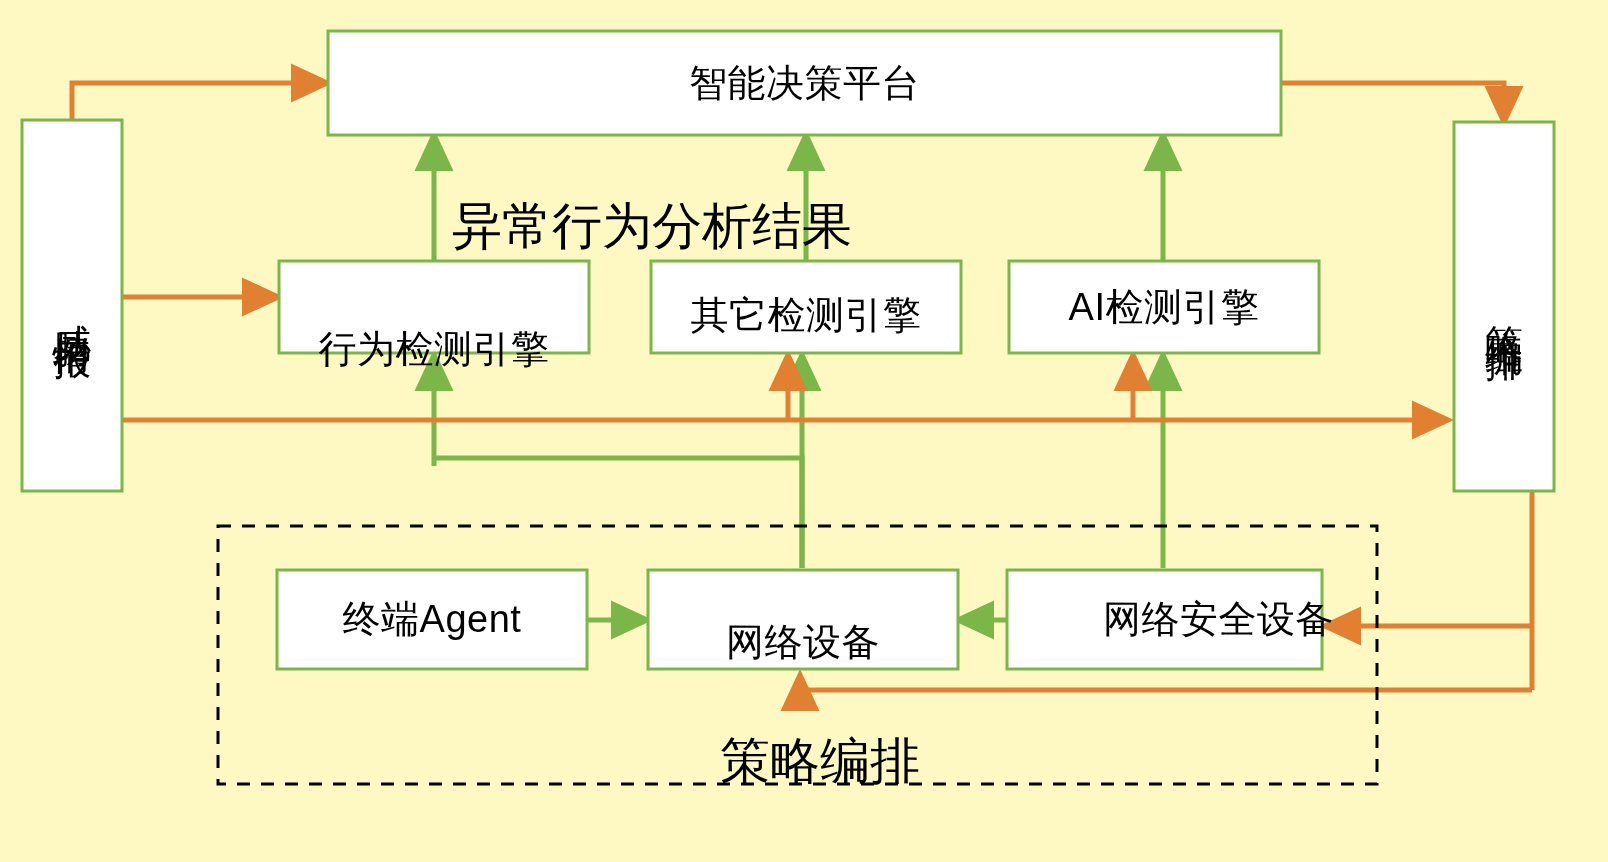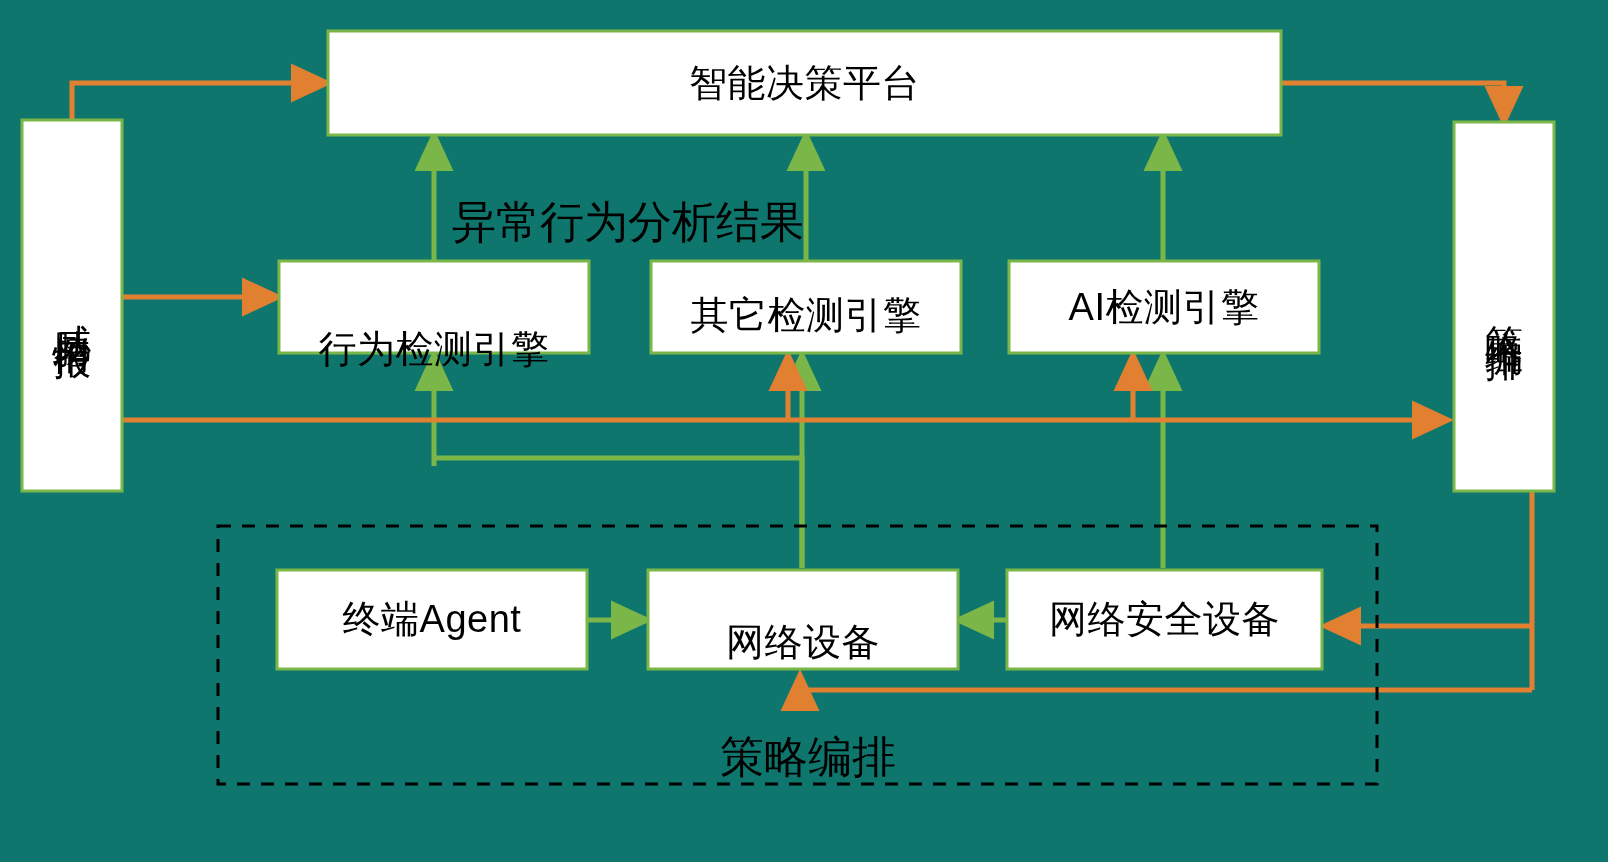--- a/index.html
+++ b/index.html
@@ -1,17 +1,17 @@
 <!DOCTYPE html>
 <html><head>
 <meta charset="utf-8">
 <style>
   html,body{margin:0;padding:0;background:#ffffff;}
   body{font-family:"Liberation Sans","DejaVu Sans",sans-serif;}
-  #stage{position:relative;width:1608px;height:862px;background:#0f766e;overflow:hidden;}
+  #stage{position:relative;width:1608px;height:862px;background:#fef9c3;overflow:hidden;}
   svg{position:absolute;left:0;top:0;width:1608px;height:862px;}
   .node-label{
     position:absolute;
     display:flex;align-items:center;justify-content:center;
     text-align:center;
     color:#000000;
     font-size:38px;
     line-height:1.12;
     letter-spacing:0.5px;
     pointer-events:none;
@@ -19,21 +19,21 @@
   }
   .vert{
     writing-mode:vertical-rl;
     text-orientation:upright;
     letter-spacing:6px;
     line-height:1.0;
   }
   .free-label{
     position:absolute;
     color:#000000;
-    font-size:44px;
+    font-size:50px;
     white-space:nowrap;
   }
 </style>
 </head>
 <body>
 
 <div id="stage">
 
   <svg viewBox="0 0 1608 862">
     <defs>
@@ -106,19 +106,19 @@
   <div class="node-label" style="left:279px;top:261px;width:310px;height:92px;margin-top:42px;">行为检测引擎</div>
 
   <div class="node-label" style="left:651px;top:261px;width:310px;height:108px;text-align:center;">其它检测引擎</div>
 
   <div class="node-label" style="left:1009px;top:261px;width:310px;height:92px;">AI检测引擎</div>
 
   <div class="node-label" style="left:277px;top:570px;width:310px;height:99px;">终端Agent</div>
 
   <div class="node-label" style="left:648px;top:570px;width:310px;height:99px;margin-top:23px;">网络设备</div>
 
-  <div class="node-label" style="left:1007px;top:570px;width:315px;height:99px;">网络安全设备</div>
+  <div class="node-label" style="left:1061px;top:570px;width:315px;height:99px;">网络安全设备</div>
 
   <div class="free-label" style="left:452px;top:193px;">异常行为分析结果</div>
 
   <div class="free-label" style="left:720px;top:728px;">策略编排</div>
 
 </div>
 
 </body></html>

